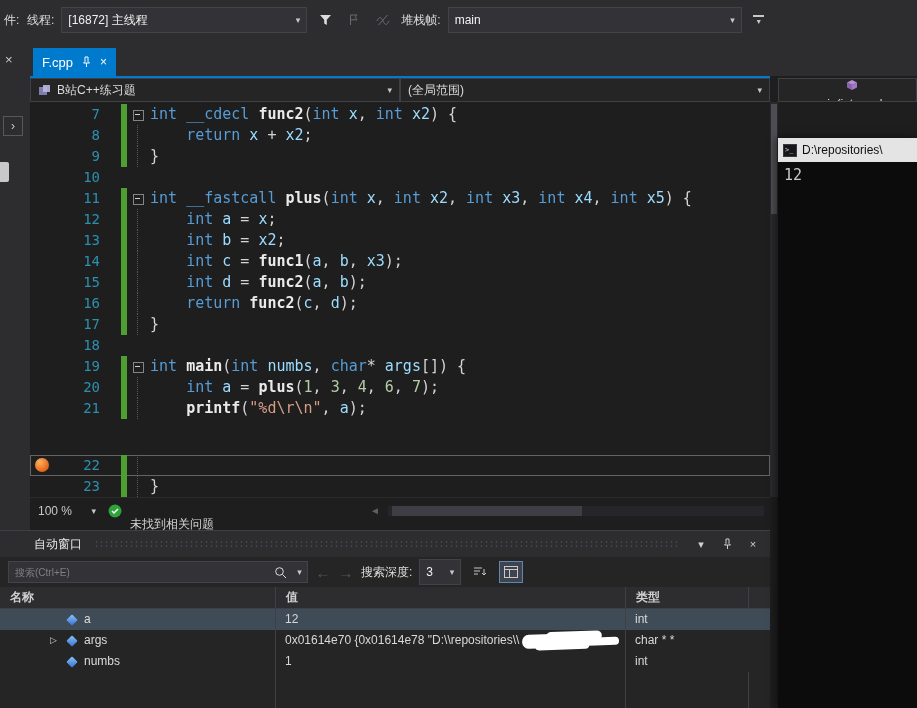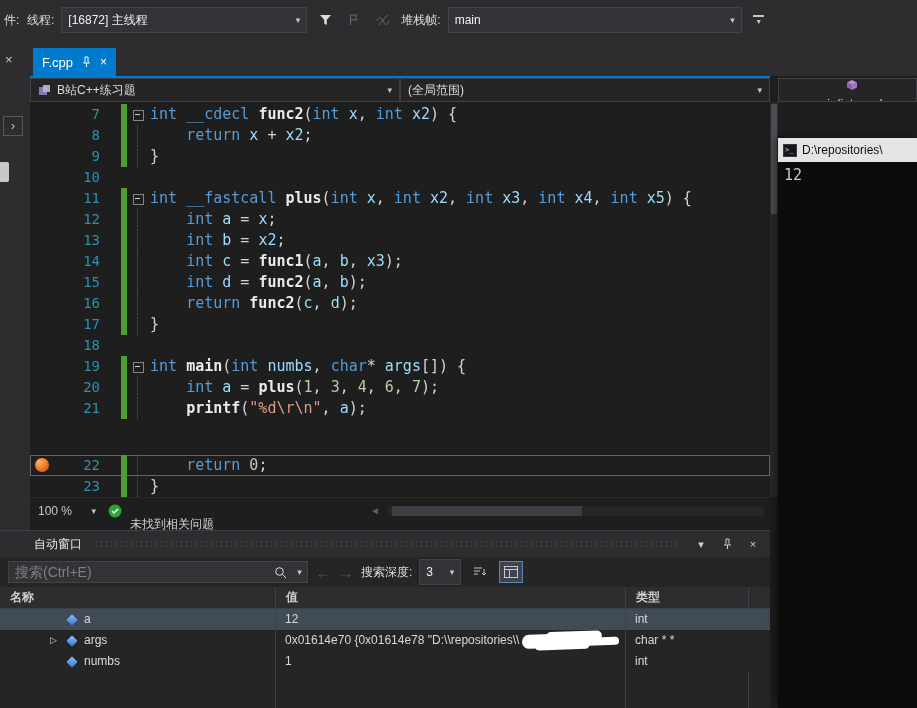--- a/index.html
+++ b/index.html
@@ -66,21 +66,21 @@
   .htrack{flex:1;height:10px;background:#26262a;position:relative;margin-right:2px;}
   .hthumb{position:absolute;left:4px;top:0;width:190px;height:10px;background:#3e3e44;}
   
   .autos{left:0;top:530px;width:770px;height:178px;background:#252526;border-top:1px solid #3f3f46;}
   .atitle{height:26px;background:#2d2d30;display:flex;align-items:center;padding:0 8px;gap:8px;}
   .atitle .t{margin-left:26px;color:#e8e8e8;}
   .dots{flex:1;height:8px;background:radial-gradient(#46464c 1px,transparent 1.2px);background-size:5px 4px;margin:0 4px;}
   .aticon{width:18px;text-align:center;color:#d0d0d0;font-size:11px;display:flex;align-items:center;justify-content:center;}
   .atoolbar{height:30px;display:flex;align-items:center;gap:7px;padding:0 8px;}
   .searchbox{width:300px;height:22px;background:#333337;border:1px solid #434346;display:flex;align-items:center;}
-  .searchbox input{flex:1;background:transparent;border:0;outline:0;color:#d0d0d0;font-size:14px;padding:0 6px;font-family:inherit;}
+  .searchbox input{flex:1;background:transparent;border:0;outline:0;color:#d0d0d0;font-size:10px;padding:0 6px;font-family:inherit;}
   .searchbox input::placeholder{color:#7f7f84;}
   .smag{width:24px;display:flex;align-items:center;justify-content:center;}
   .schev{width:15px;text-align:center;color:#c8c8c8;font-size:9px;}
   .navarrow{color:#55555c;font-size:15px;width:16px;text-align:center;}
   .combo.depth{width:42px;height:22px;}
   .abtn{width:24px;height:22px;display:flex;align-items:center;justify-content:center;}
   .abtn.on{background:#3d4450;border:1px solid #5f87b0;}
   .agrid{display:grid;grid-template-columns:275px 350px 123px 1fr;}
   .ahead{height:22px;background:#2d2d30;border-bottom:1px solid #3f3f46;}
   .ahead .hcell{line-height:21px;padding-left:10px;color:#d0d0d0;font-weight:bold;}
@@ -203,21 +203,21 @@
         <div class="code-line"><div class="bp-margin"></div><div class="ln">12</div><div class="chg on"></div><div class="fold inb"></div><div class="code"><span class="tk-p">    </span><span class="tk-k">int </span><span class="tk-v">a</span><span class="tk-p"> = </span><span class="tk-v">x</span><span class="tk-p">;</span></div></div>
         <div class="code-line"><div class="bp-margin"></div><div class="ln">13</div><div class="chg on"></div><div class="fold inb"></div><div class="code"><span class="tk-p">    </span><span class="tk-k">int </span><span class="tk-v">b</span><span class="tk-p"> = </span><span class="tk-v">x2</span><span class="tk-p">;</span></div></div>
         <div class="code-line"><div class="bp-margin"></div><div class="ln">14</div><div class="chg on"></div><div class="fold inb"></div><div class="code"><span class="tk-p">    </span><span class="tk-k">int </span><span class="tk-v">c</span><span class="tk-p"> = </span><span class="tk-f">func1</span><span class="tk-p">(</span><span class="tk-v">a</span><span class="tk-p">, </span><span class="tk-v">b</span><span class="tk-p">, </span><span class="tk-v">x3</span><span class="tk-p">);</span></div></div>
         <div class="code-line"><div class="bp-margin"></div><div class="ln">15</div><div class="chg on"></div><div class="fold inb"></div><div class="code"><span class="tk-p">    </span><span class="tk-k">int </span><span class="tk-v">d</span><span class="tk-p"> = </span><span class="tk-f">func2</span><span class="tk-p">(</span><span class="tk-v">a</span><span class="tk-p">, </span><span class="tk-v">b</span><span class="tk-p">);</span></div></div>
         <div class="code-line"><div class="bp-margin"></div><div class="ln">16</div><div class="chg on"></div><div class="fold inb"></div><div class="code"><span class="tk-p">    </span><span class="tk-k">return </span><span class="tk-f">func2</span><span class="tk-p">(</span><span class="tk-v">c</span><span class="tk-p">, </span><span class="tk-v">d</span><span class="tk-p">);</span></div></div>
         <div class="code-line"><div class="bp-margin"></div><div class="ln">17</div><div class="chg on"></div><div class="fold inb"></div><div class="code"><span class="tk-p">}</span></div></div>
         <div class="code-line"><div class="bp-margin"></div><div class="ln">18</div><div class="chg"></div><div class="fold "></div><div class="code"></div></div>
         <div class="code-line"><div class="bp-margin"></div><div class="ln">19</div><div class="chg on"></div><div class="fold open"></div><div class="code"><span class="tk-k">int </span><span class="tk-f">main</span><span class="tk-p">(</span><span class="tk-k">int </span><span class="tk-v">numbs</span><span class="tk-p">, </span><span class="tk-k">char</span><span class="tk-p">* </span><span class="tk-v">args</span><span class="tk-p">[]) {</span></div></div>
         <div class="code-line"><div class="bp-margin"></div><div class="ln">20</div><div class="chg on"></div><div class="fold inb"></div><div class="code"><span class="tk-p">    </span><span class="tk-k">int </span><span class="tk-v">a</span><span class="tk-p"> = </span><span class="tk-f">plus</span><span class="tk-p">(</span><span class="tk-num">1</span><span class="tk-p">, </span><span class="tk-num">3</span><span class="tk-p">, </span><span class="tk-num">4</span><span class="tk-p">, </span><span class="tk-num">6</span><span class="tk-p">, </span><span class="tk-num">7</span><span class="tk-p">);</span></div></div>
         <div class="code-line"><div class="bp-margin"></div><div class="ln">21</div><div class="chg on"></div><div class="fold inb"></div><div class="code"><span class="tk-p">    </span><span class="tk-f">printf</span><span class="tk-p">(</span><span class="tk-s">"%d\r\n"</span><span class="tk-p">, </span><span class="tk-v">a</span><span class="tk-p">);</span></div></div>
-        <div class="code-line cur"><div class="bp-margin"><div class="bp-dot"></div></div><div class="ln">22</div><div class="chg on"></div><div class="fold inb"></div><div class="code"><span class="tk-p">    </span><span class="tk-k">return </span><span class="tk-num">0</span><span class="tk-p">;</span></div></div>
+        <div class="code-line cur"><div class="bp-margin"><div class="bp-dot"></div></div><div class="ln">22</div><div class="chg on"></div><div class="fold inb"></div></div>
         <div class="code-line"><div class="bp-margin"></div><div class="ln">23</div><div class="chg on"></div><div class="fold inb"></div><div class="code"><span class="tk-p">}</span></div></div>
       </div>
   </div>
   <div class="abs vscroll">
     <div class="vthumb"></div>
   </div>
 
   <div class="abs estatus">
     <div class="zoom">
       <span>100 %</span>

